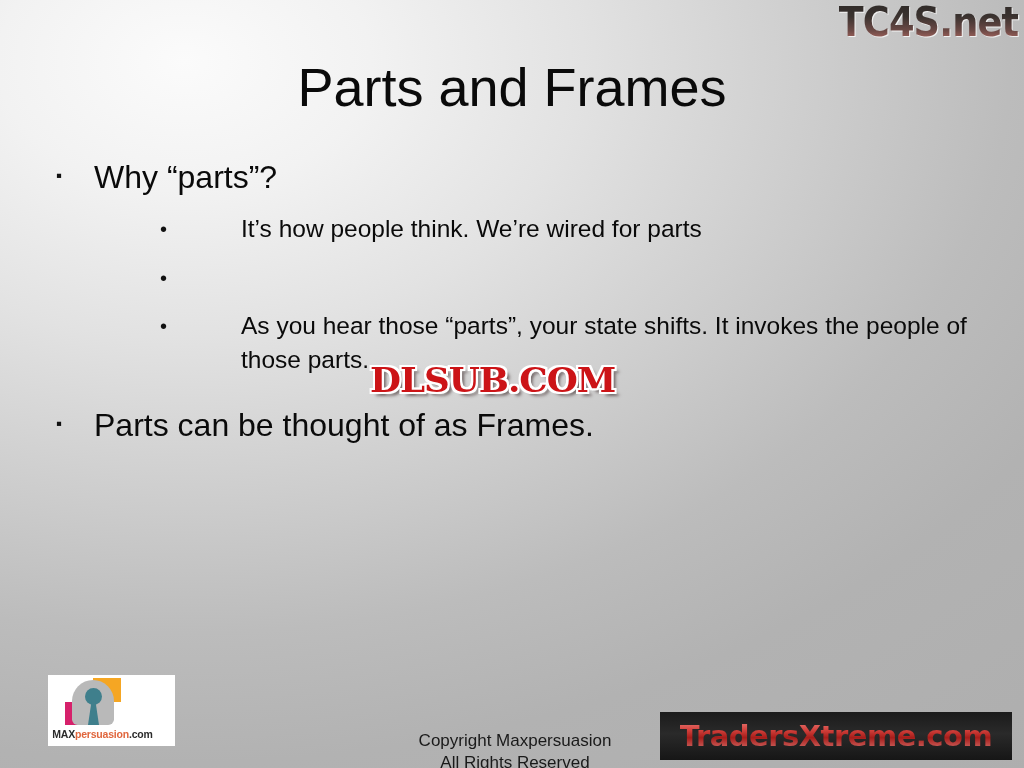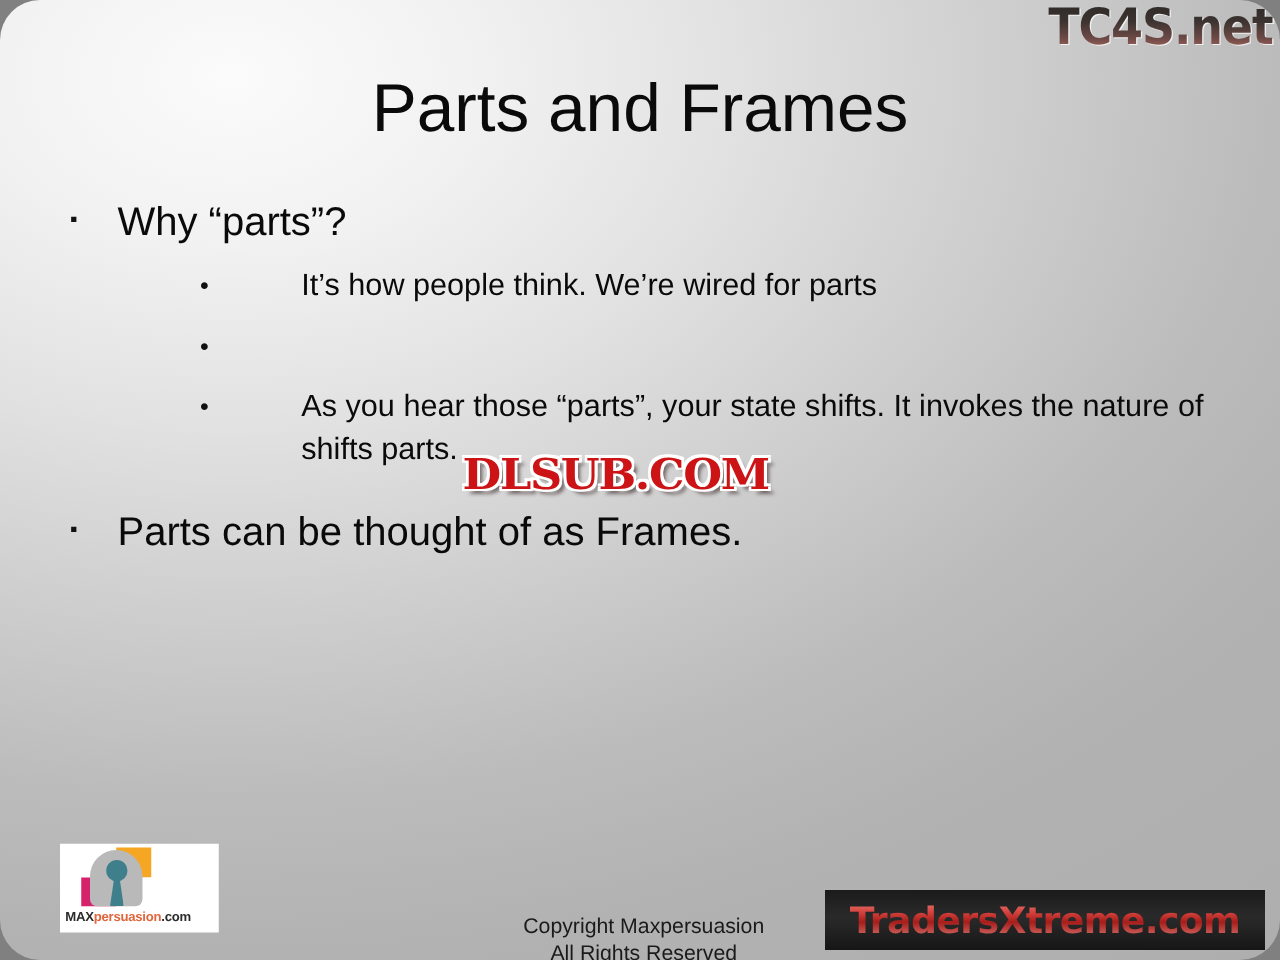--- a/index.html
+++ b/index.html
@@ -11,21 +11,20 @@
     position: relative;
     width: 1024px;
     height: 768px;
     overflow: hidden;
     font-family: "Liberation Sans", sans-serif;
     background-color: #b4b4b4;
     background-image:
       radial-gradient(ellipse 130% 120% at 18% 8%, #fbfbfb 0%, #f2f2f2 14%, #e2e2e2 30%, #cfcfcf 46%, #bcbcbc 62%, #b2b2b2 76%, #aeaeae 100%),
       linear-gradient(115deg, #ffffff 0%, rgba(255,255,255,0.55) 16%, rgba(255,255,255,0.0) 42%, rgba(0,0,0,0.04) 70%, rgba(255,255,255,0.35) 88%, rgba(255,255,255,0.85) 100%);
     background-blend-mode: normal, soft-light;
-    border-radius: 32px;
   }
   
   #tc4s {
     position: absolute;
     top: 0px;
     right: 6px;
     font-family: "DejaVu Sans", sans-serif;
     font-weight: bold;
     font-size: 40px;
     letter-spacing: -1px;
@@ -249,21 +248,21 @@
     <div class="sublist">
       <div class="lvl2">
         <span class="marker">•</span>
         <span class="txt">It’s how people think. We’re wired for parts</span>
       </div>
       <div class="lvl2">
         <span class="marker">•</span>
       </div>
       <div class="lvl2">
         <span class="marker">•</span>
-        <span class="txt">As you hear those “parts”, your state shifts. It invokes the nature of shifts parts.</span>
+        <span class="txt">As you hear those “parts”, your state shifts. It invokes the people of those parts.</span>
       </div>
     </div>
 
     <div class="lvl1" id="last-bullet">
       <span class="marker">▪</span>
       <span class="txt">Parts can be thought of as Frames.</span>
     </div>
 
   </div>
 

